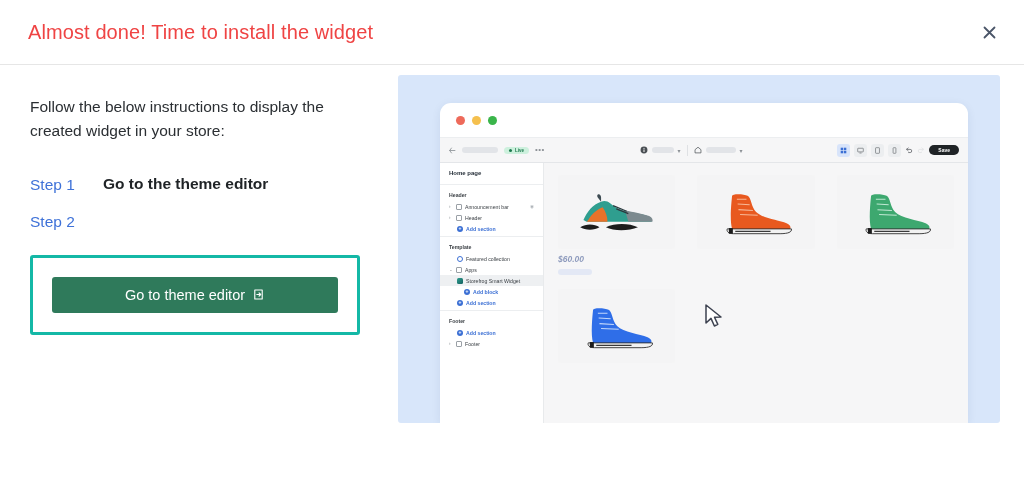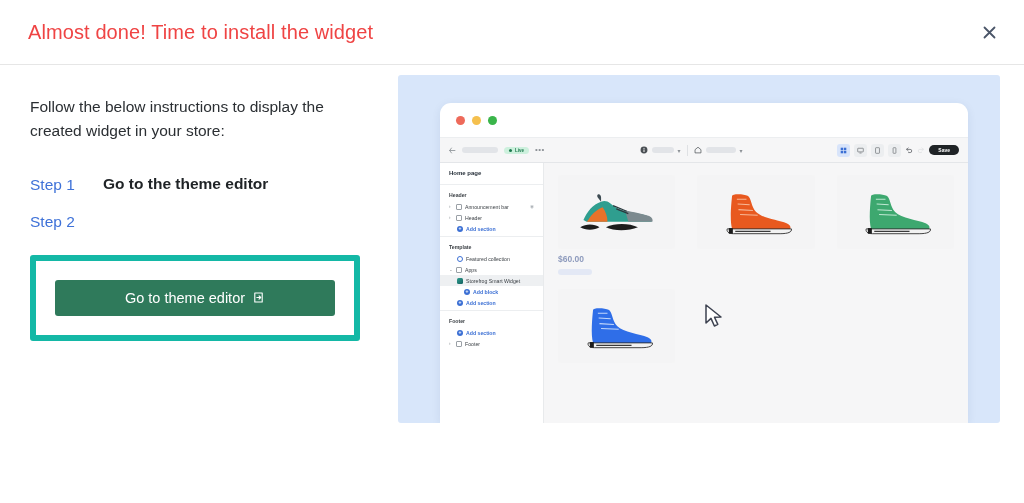--- a/index.html
+++ b/index.html
@@ -66,21 +66,21 @@
     padding:8px 15px; margin:12px 0 0 0;
     font-size:14.5px; color:#2b3038; cursor:pointer;
   }
   .widget-id-chip .copy-icon { display:flex; color:#3b4250; }
   .copied-msg {
     color:#2e7d4f; font-size:14px; margin:7px 0 12px 0;
   }
 
   .cta-wrap {
     margin:24px 0 0 0;
-    border:6px solid #14b8a6;
+    border:3px solid #14b8a6;
     border-radius:3px;
     width:330px; padding:19px;
   }
   .cta-btn {
     width:100%; height:36px;
     background:#2f7a5b; color:#fff;
     border:none; border-radius:3px;
     font-family:"Liberation Sans", sans-serif;
     font-size:14.5px; cursor:pointer;
     display:flex; align-items:center; justify-content:center; gap:7px;
@@ -166,21 +166,21 @@
     font-size:5px; line-height:1;
   }
   .sb-ico.app {
     background:linear-gradient(135deg,#2f9e8f,#14605f);
     border-radius:1.5px;
   }
   .sb-ico.outline { background:none; border:1px solid #9aa0a6; }
   .sb-eye { margin-left:auto; color:#aeb4b9; font-size:4.5px; }
 
   .editor-canvas { flex:1; background:#f6f6f7; padding:12px 14px; position:relative; }
-  .prod-grid { display:grid; grid-template-columns:repeat(3,1fr); gap:14px 22px; }
+  .prod-grid { display:grid; grid-template-columns:repeat(3,1fr); gap:14px 22px;font-style:italic; }
   .prod-card { display:flex; flex-direction:column; gap:5px; }
   .prod-img {
     background:#f4f4f5; border-radius:3px;
     height:74px; display:flex; align-items:center; justify-content:center;
   }
   .prod-img svg { width:82%; height:auto; }
   .prod-price { font-size:8.5px; color:#8e9bbd; font-weight:600; }
   .prod-bar { width:34px; height:6px; border-radius:3px; background:#e3e8f5; }
 
   .mock-cursor {

